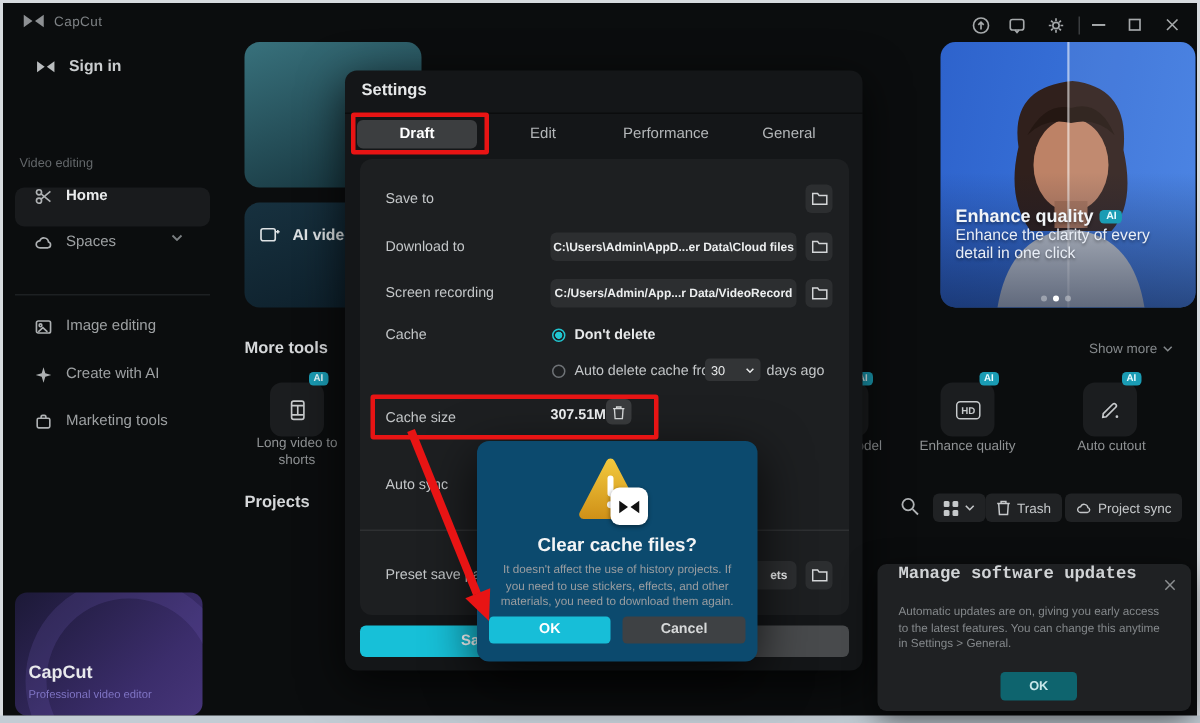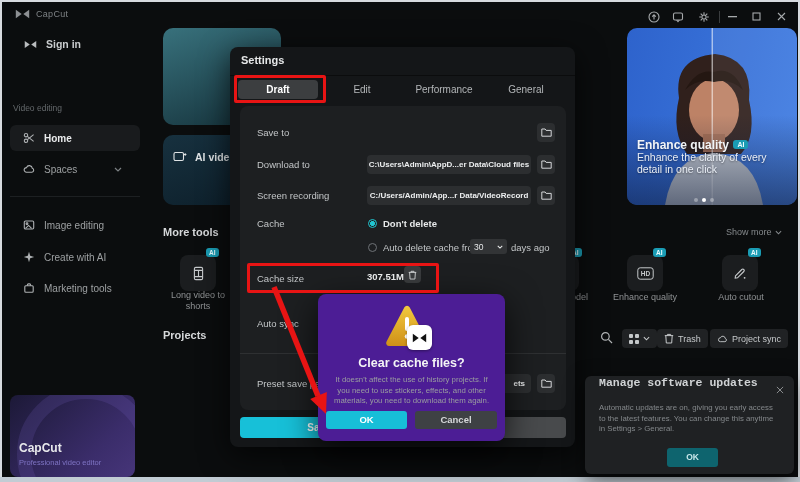--- a/index.html
+++ b/index.html
@@ -8,21 +8,21 @@
   .abs{position:absolute;}
   svg{display:block;}
   
   .appname{font-size:9px;color:#7e8285;letter-spacing:.3px;}
   .winicon{color:#a6a9ab;}
   
   .signin{font-size:10.5px;font-weight:bold;color:#c9ccce;}
   .joinpro{width:108px;height:23px;border-radius:12px;background:linear-gradient(90deg,#5d7b97,#9257cc);
     color:#fff;font-size:10.5px;font-weight:bold;text-align:center;line-height:23px;}
   .sectionlbl{font-size:8.5px;color:#64686b;text-align:center;}
-  .sideitem{display:flex;align-items:center;gap:9px;height:26px;width:130px;color:#9da0a2;font-size:10px;}
+  .sideitem{display:flex;gap:9px;height:26px;width:130px;color:#9da0a2;font-size:10px;}
   .sideitem.active{background:#191b1d;border-radius:6px;color:#e9ebec;font-weight:bold;}
   .sideitem .ic{width:12px;height:12px;margin-left:13px;color:#aeb1b3;flex:0 0 auto;}
   
   .tealcard{width:118px;height:97px;border-radius:10px;background:linear-gradient(160deg,#38717c,#143039);}
   .aividcard{width:118px;height:70px;border-radius:10px;background:linear-gradient(160deg,#17313f,#0c1d28);
     color:#dfe3e5;}
   .aividcard .lbl{font-size:10.5px;font-weight:bold;}
   .banner{width:170px;height:177px;border-radius:10px;overflow:hidden;background:linear-gradient(100deg,#2e63cc,#3f7ce2);}
   .banner .shade{position:absolute;left:0;right:0;bottom:0;height:90px;background:linear-gradient(180deg,rgba(10,25,60,0),rgba(10,22,50,.55));}
   .bnr-title{font-size:12px;font-weight:bold;color:#f2f5f8;text-shadow:0 1px 2px rgba(0,0,0,.4);}
@@ -65,21 +65,21 @@
   .radlbl2{font-size:9.5px;color:#c3c6c8;}
   .dd{width:37px;height:15px;background:#323436;border-radius:3px;color:#e7e9ea;font-size:8.5px;
     display:flex;align-items:center;justify-content:space-between;padding:0 4px;box-sizing:border-box;}
   .cacheval{font-size:9.5px;font-weight:bold;color:#f0f2f3;}
   .sqbtn{width:17px;height:17px;background:#3a3c3e;border-radius:4px;color:#d8dadb;
     display:flex;align-items:center;justify-content:center;}
   .savebtn{left:240px;top:417px;width:158px;height:21px;background:#17c0d8;border-radius:4px;
     color:#fff;font-size:10px;font-weight:bold;text-align:center;line-height:21px;}
   .graybtn{left:418px;top:417px;width:148px;height:21px;background:#484a4c;border-radius:4px;}
   
-  .confirm{left:318px;top:294px;width:187px;height:147px;background:#4c1d95;border-radius:8px;
+  .confirm{left:318px;top:294px;width:187px;height:147px;background:#0c4a6e;border-radius:8px;
     box-shadow:0 10px 34px rgba(0,0,0,.75);z-index:20;}
   .cf-title{font-size:12.5px;font-weight:bold;color:#f3f4f5;text-align:center;}
   .cf-body{font-size:7.8px;line-height:10.5px;color:#9a9da0;text-align:center;}
   .cf-ok{background:#17bed8;border-radius:3px;color:#fff;font-size:9.5px;font-weight:bold;
     text-align:center;line-height:18px;}
   .cf-cancel{background:#3e4144;border-radius:3px;color:#d6d8d9;font-size:9.5px;font-weight:bold;
     text-align:center;line-height:18px;}
   .logobox{width:25px;height:25px;background:#fff;border-radius:6px;display:flex;align-items:center;
     justify-content:center;box-shadow:0 1px 3px rgba(0,0,0,.4);}
   

